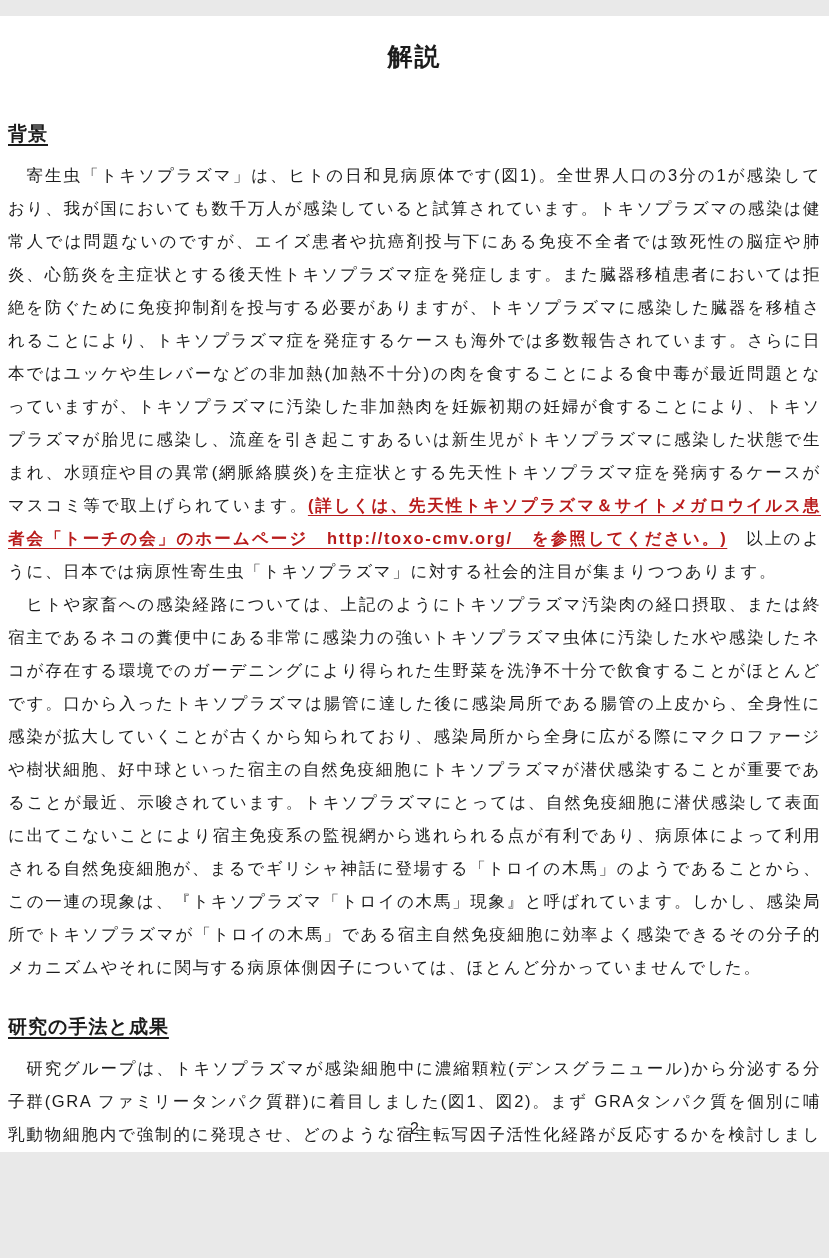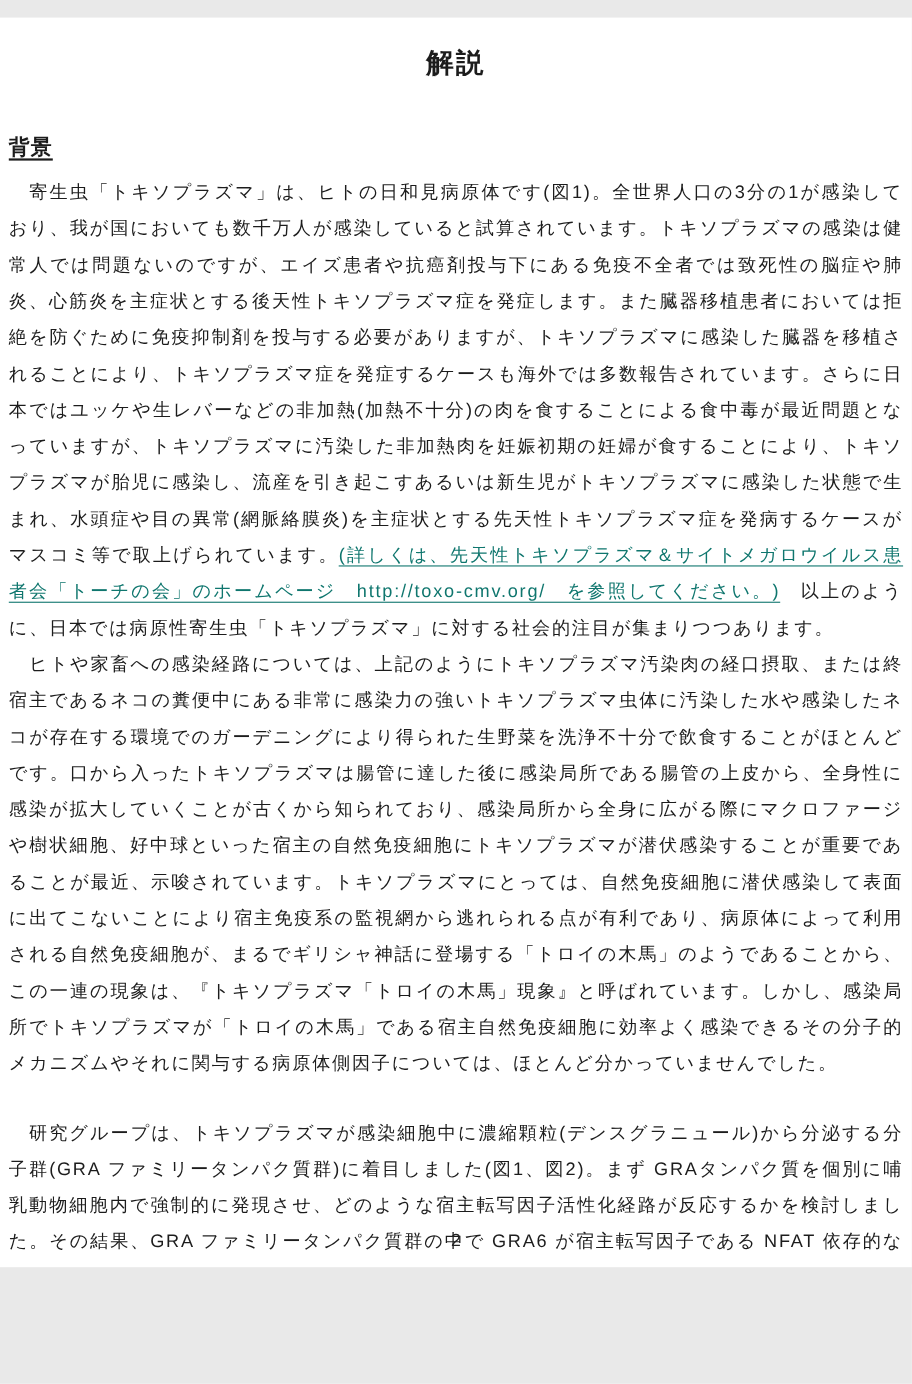--- a/index.html
+++ b/index.html
@@ -41,22 +41,23 @@
   .body-para {
     font-size: 16.5px;
     line-height: 33px;
     letter-spacing: 1.6px;
     text-align: justify;
     margin: 0;
   }
   .link-underline {
     text-decoration: underline;
     text-underline-offset: 4px;
-    color: #0f766e;
+    color: #b91c1c;
     cursor: pointer;
+    font-weight: bold;
   }
   .page-number {
     position: absolute;
     left: 0;
     right: 0;
     bottom: 14px;
     text-align: center;
     font-size: 16px;
     color: #222222;
   }
@@ -70,19 +71,20 @@
 
   <section class="section">
     <h2 class="sec-heading">背景</h2>
 
     <p class="body-para"><span>　寄生虫「トキソプラズマ」は、ヒトの日和見病原体です(図1)。全世界人口の3分の1が感染しており、我が国においても数千万人が感染していると試算されています。トキソプラズマの感染は健常人では問題ないのですが、エイズ患者や抗癌剤投与下にある免疫不全者では致死性の脳症や肺炎、心筋炎を主症状とする後天性トキソプラズマ症を発症します。また臓器移植患者においては拒絶を防ぐために免疫抑制剤を投与する必要がありますが、トキソプラズマに感染した臓器を移植されることにより、トキソプラズマ症を発症するケースも海外では多数報告されています。さらに日本ではユッケや生レバーなどの非加熱(加熱不十分)の肉を食することによる食中毒が最近問題となっていますが、トキソプラズマに汚染した非加熱肉を妊娠初期の妊婦が食することにより、トキソプラズマが胎児に感染し、流産を引き起こすあるいは新生児がトキソプラズマに感染した状態で生まれ、水頭症や目の異常(網脈絡膜炎)を主症状とする先天性トキソプラズマ症を発病するケースがマスコミ等で取上げられています。</span><span class="link-underline">(詳しくは、先天性トキソプラズマ＆サイトメガロウイルス患者会「トーチの会」のホームページ　http://toxo-cmv.org/　を参照してください。)</span><span>　以上のように、日本では病原性寄生虫「トキソプラズマ」に対する社会的注目が集まりつつあります。</span></p>
 
     <p class="body-para">　ヒトや家畜への感染経路については、上記のようにトキソプラズマ汚染肉の経口摂取、または終宿主であるネコの糞便中にある非常に感染力の強いトキソプラズマ虫体に汚染した水や感染したネコが存在する環境でのガーデニングにより得られた生野菜を洗浄不十分で飲食することがほとんどです。口から入ったトキソプラズマは腸管に達した後に感染局所である腸管の上皮から、全身性に感染が拡大していくことが古くから知られており、感染局所から全身に広がる際にマクロファージや樹状細胞、好中球といった宿主の自然免疫細胞にトキソプラズマが潜伏感染することが重要であることが最近、示唆されています。トキソプラズマにとっては、自然免疫細胞に潜伏感染して表面に出てこないことにより宿主免疫系の監視網から逃れられる点が有利であり、病原体によって利用される自然免疫細胞が、まるでギリシャ神話に登場する「トロイの木馬」のようであることから、この一連の現象は、『トキソプラズマ「トロイの木馬」現象』と呼ばれています。しかし、感染局所でトキソプラズマが「トロイの木馬」である宿主自然免疫細胞に効率よく感染できるその分子的メカニズムやそれに関与する病原体側因子については、ほとんど分かっていませんでした。</p>
   </section>
 
   <section class="section">
+    <h2 class="sec-heading">研究の手法と成果</h2>
 
     <p class="body-para">　研究グループは、トキソプラズマが感染細胞中に濃縮顆粒(デンスグラニュール)から分泌する分子群(GRA ファミリータンパク質群)に着目しました(図1、図2)。まず GRAタンパク質を個別に哺乳動物細胞内で強制的に発現させ、どのような宿主転写因子活性化経路が反応するかを検討しました。その結果、GRA ファミリータンパク質群の中で GRA6 が宿主転写因子である NFAT 依存的なレポーターを非常に強く活性化することを見出しました(図2A)。次に、NFAT1 からNFAT5 まで5種類存在する NFAT の中でどの NFAT を活性化するのかどうかを検討した結果、NFAT4 の発現した哺乳動物細胞では GRA6 過剰発現による NFAT 依存的レポーターの活性化が低下したことから、GRA6 は NFAT4 を選択的に活性化することを同定しました(図2B)。また GRA6 を欠損するトキソプラズマを相同組み換えによるジーンターゲティング法により作成し、トキソプラズマ感染による細胞での NFAT4 の活性化が GRA6 に依存しているかを検討した結果、GRA6 欠損トキソプラズマ感染では NFAT4 の核移行(NFAT4 の活性化の指標)が認められなかったことから、寄生虫感染という生理的条件下においても GRA6 が NFAT4 を活性化する重要な因子であることが突き止めました(図2C)。</p>
   </section>
 
   <div class="page-number">2</div>
 
 </div>
 
 </body></html>

